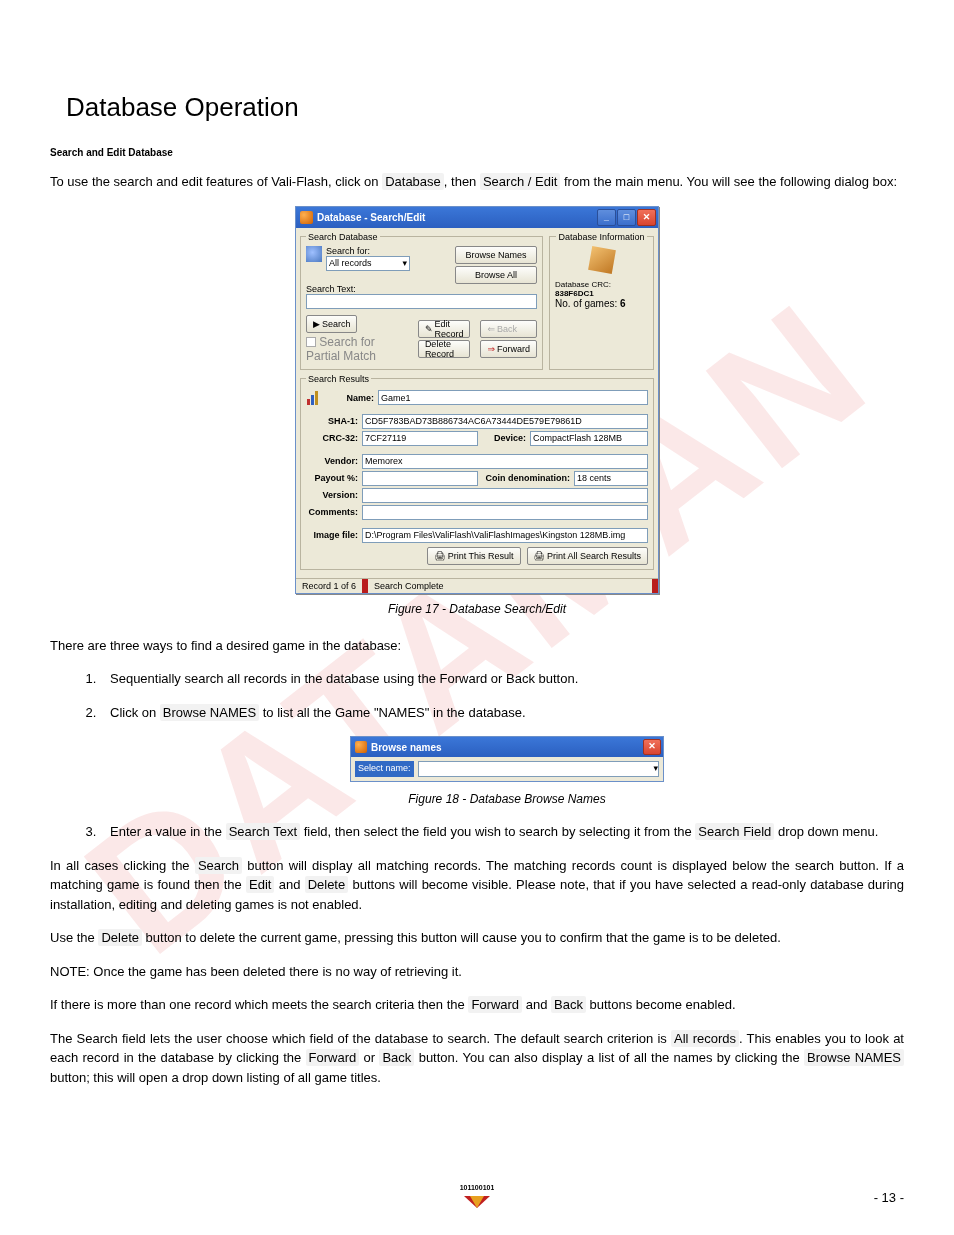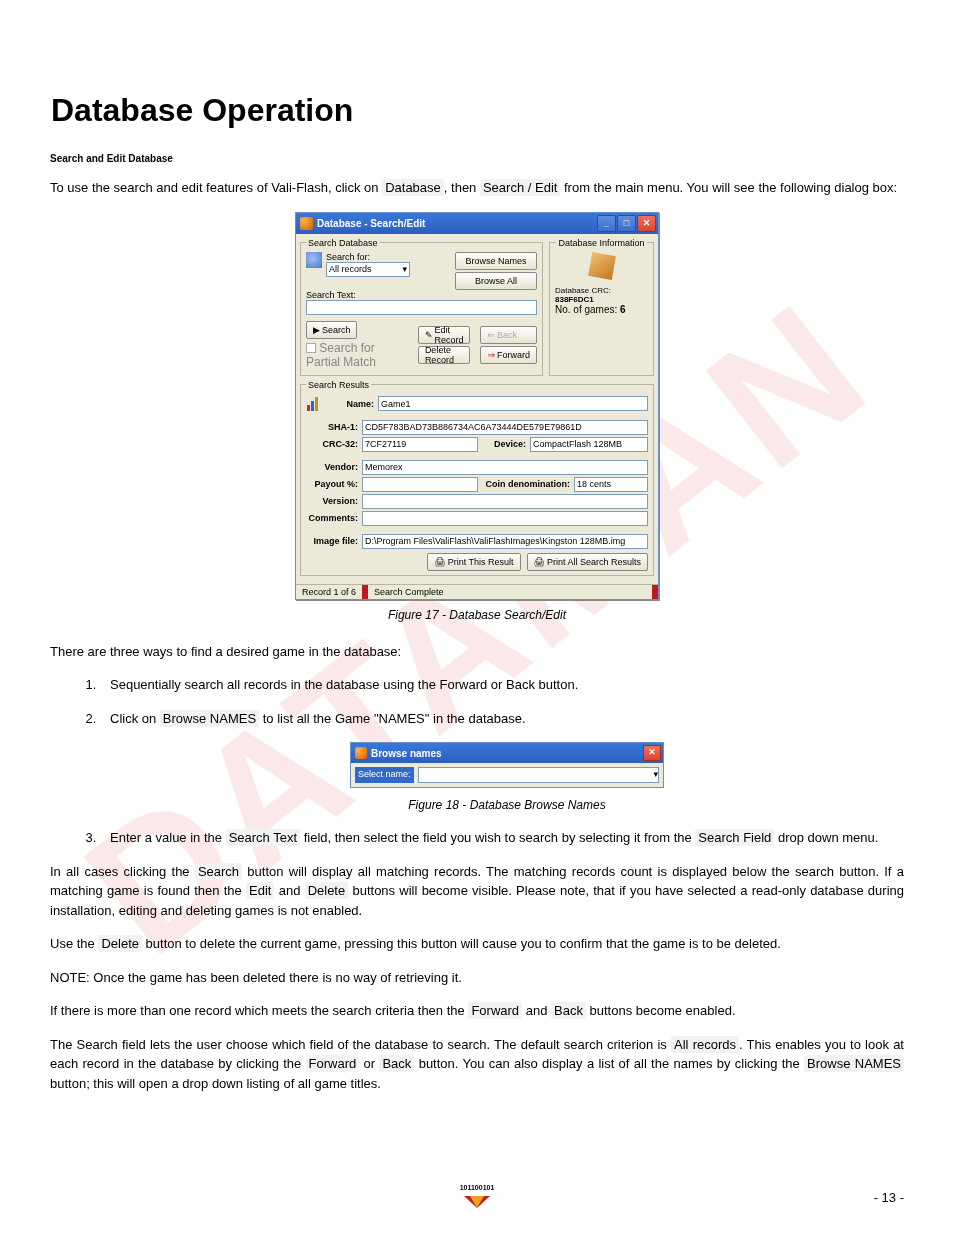--- a/index.html
+++ b/index.html
@@ -31,23 +31,23 @@
     font-size:180px;
     font-weight:900;
     color:rgba(220,30,30,.10);
     transform:rotate(-38deg);
     letter-spacing:6px;
     font-family:Arial,Helvetica,sans-serif;
   }
   .content{position:relative;z-index:1;}
   h1{
     font-family:Arial,Helvetica,sans-serif;
-    font-weight:700;
-    font-size:32px;
-    margin:32px 0 24px 1px;
+    font-weight:400;
+    font-size:26px;
+    margin:32px 0 24px 16px;
   }
   h3{
     font-weight:bold;
     font-size:10px;
     margin:22px 0 14px 0;
   }
   p{margin:0 0 14px 0;line-height:1.5;text-align:justify;}
   .hi{background:#f2f2f2;padding:1px 3px;border-radius:2px;}
   ol{padding-left:50px;margin:0 0 14px 0;}
   ol li{margin:0 0 14px 0;padding-left:10px;line-height:1.5;}

